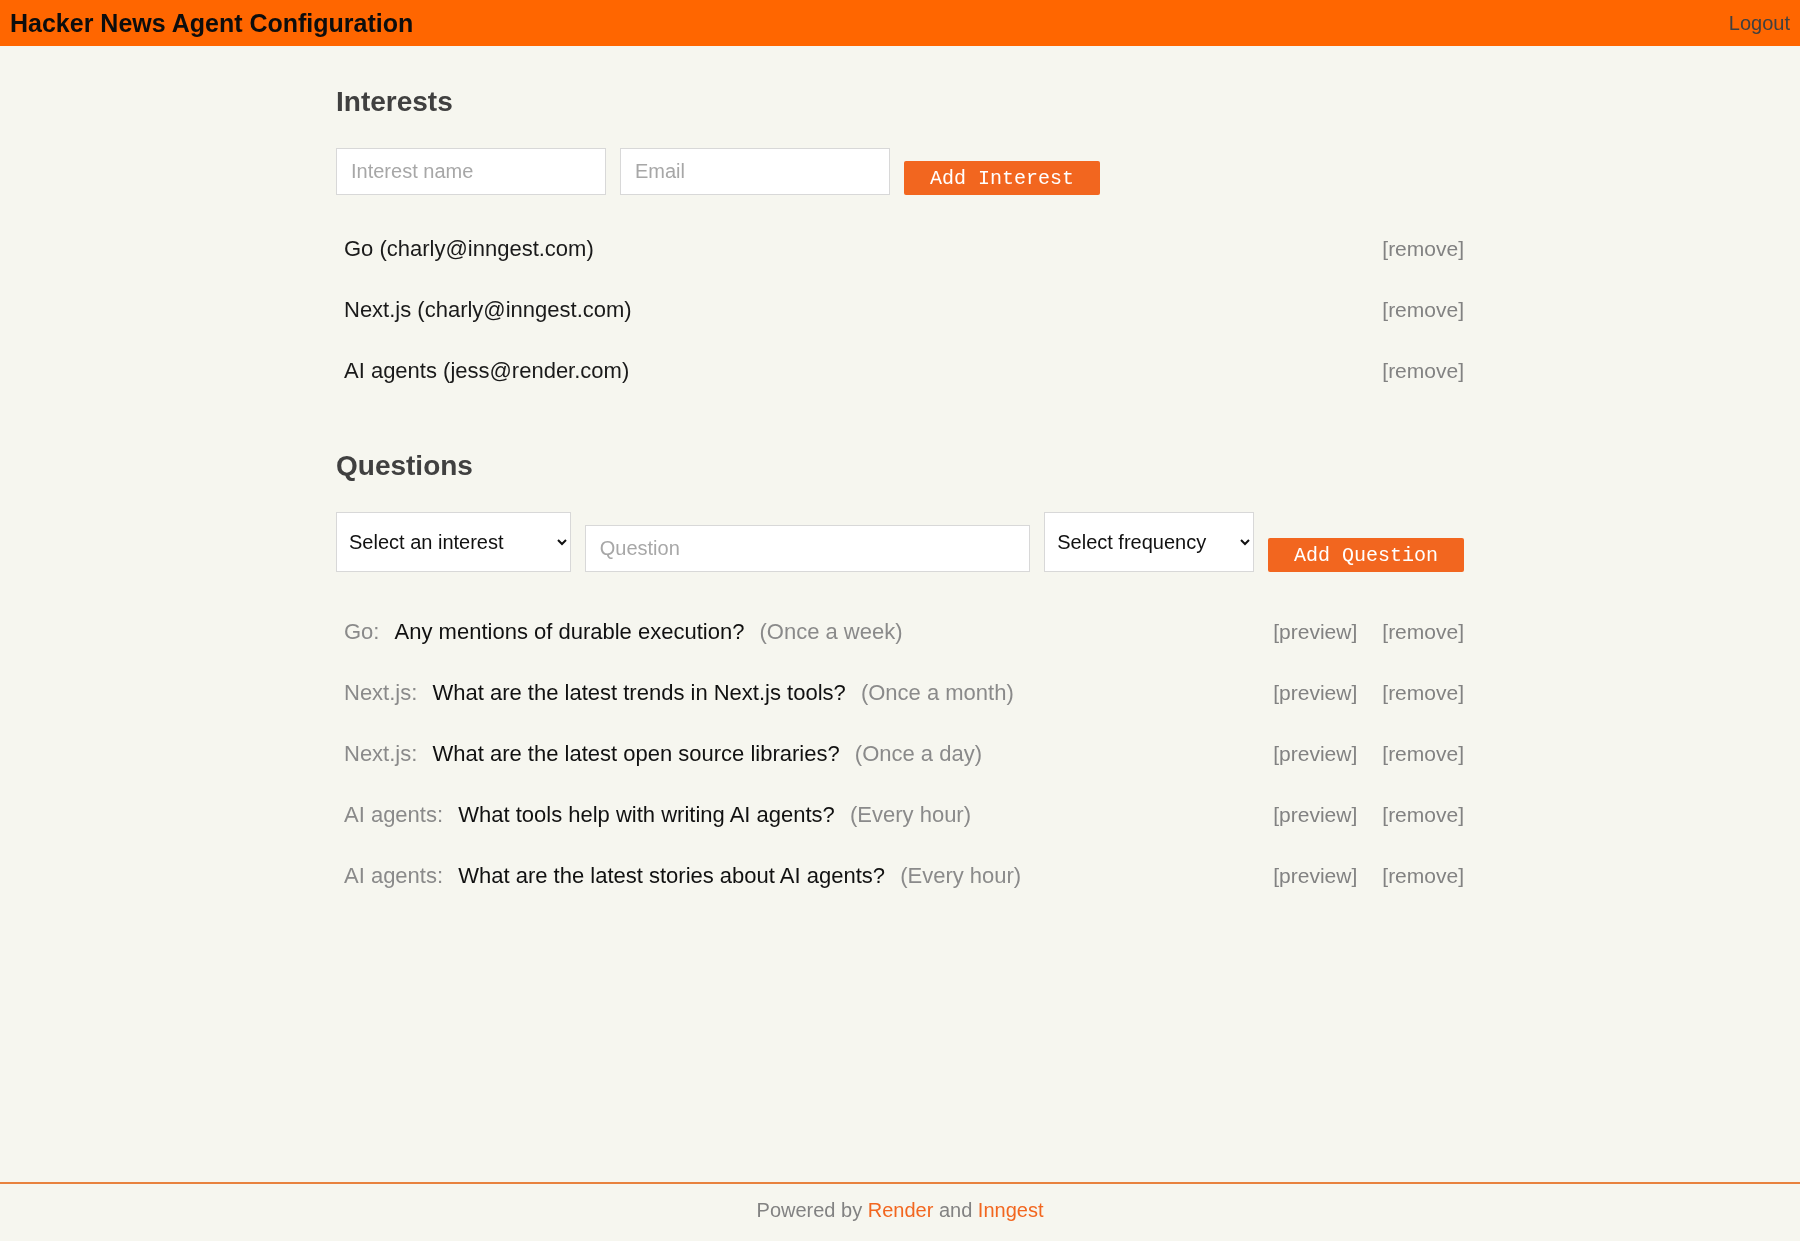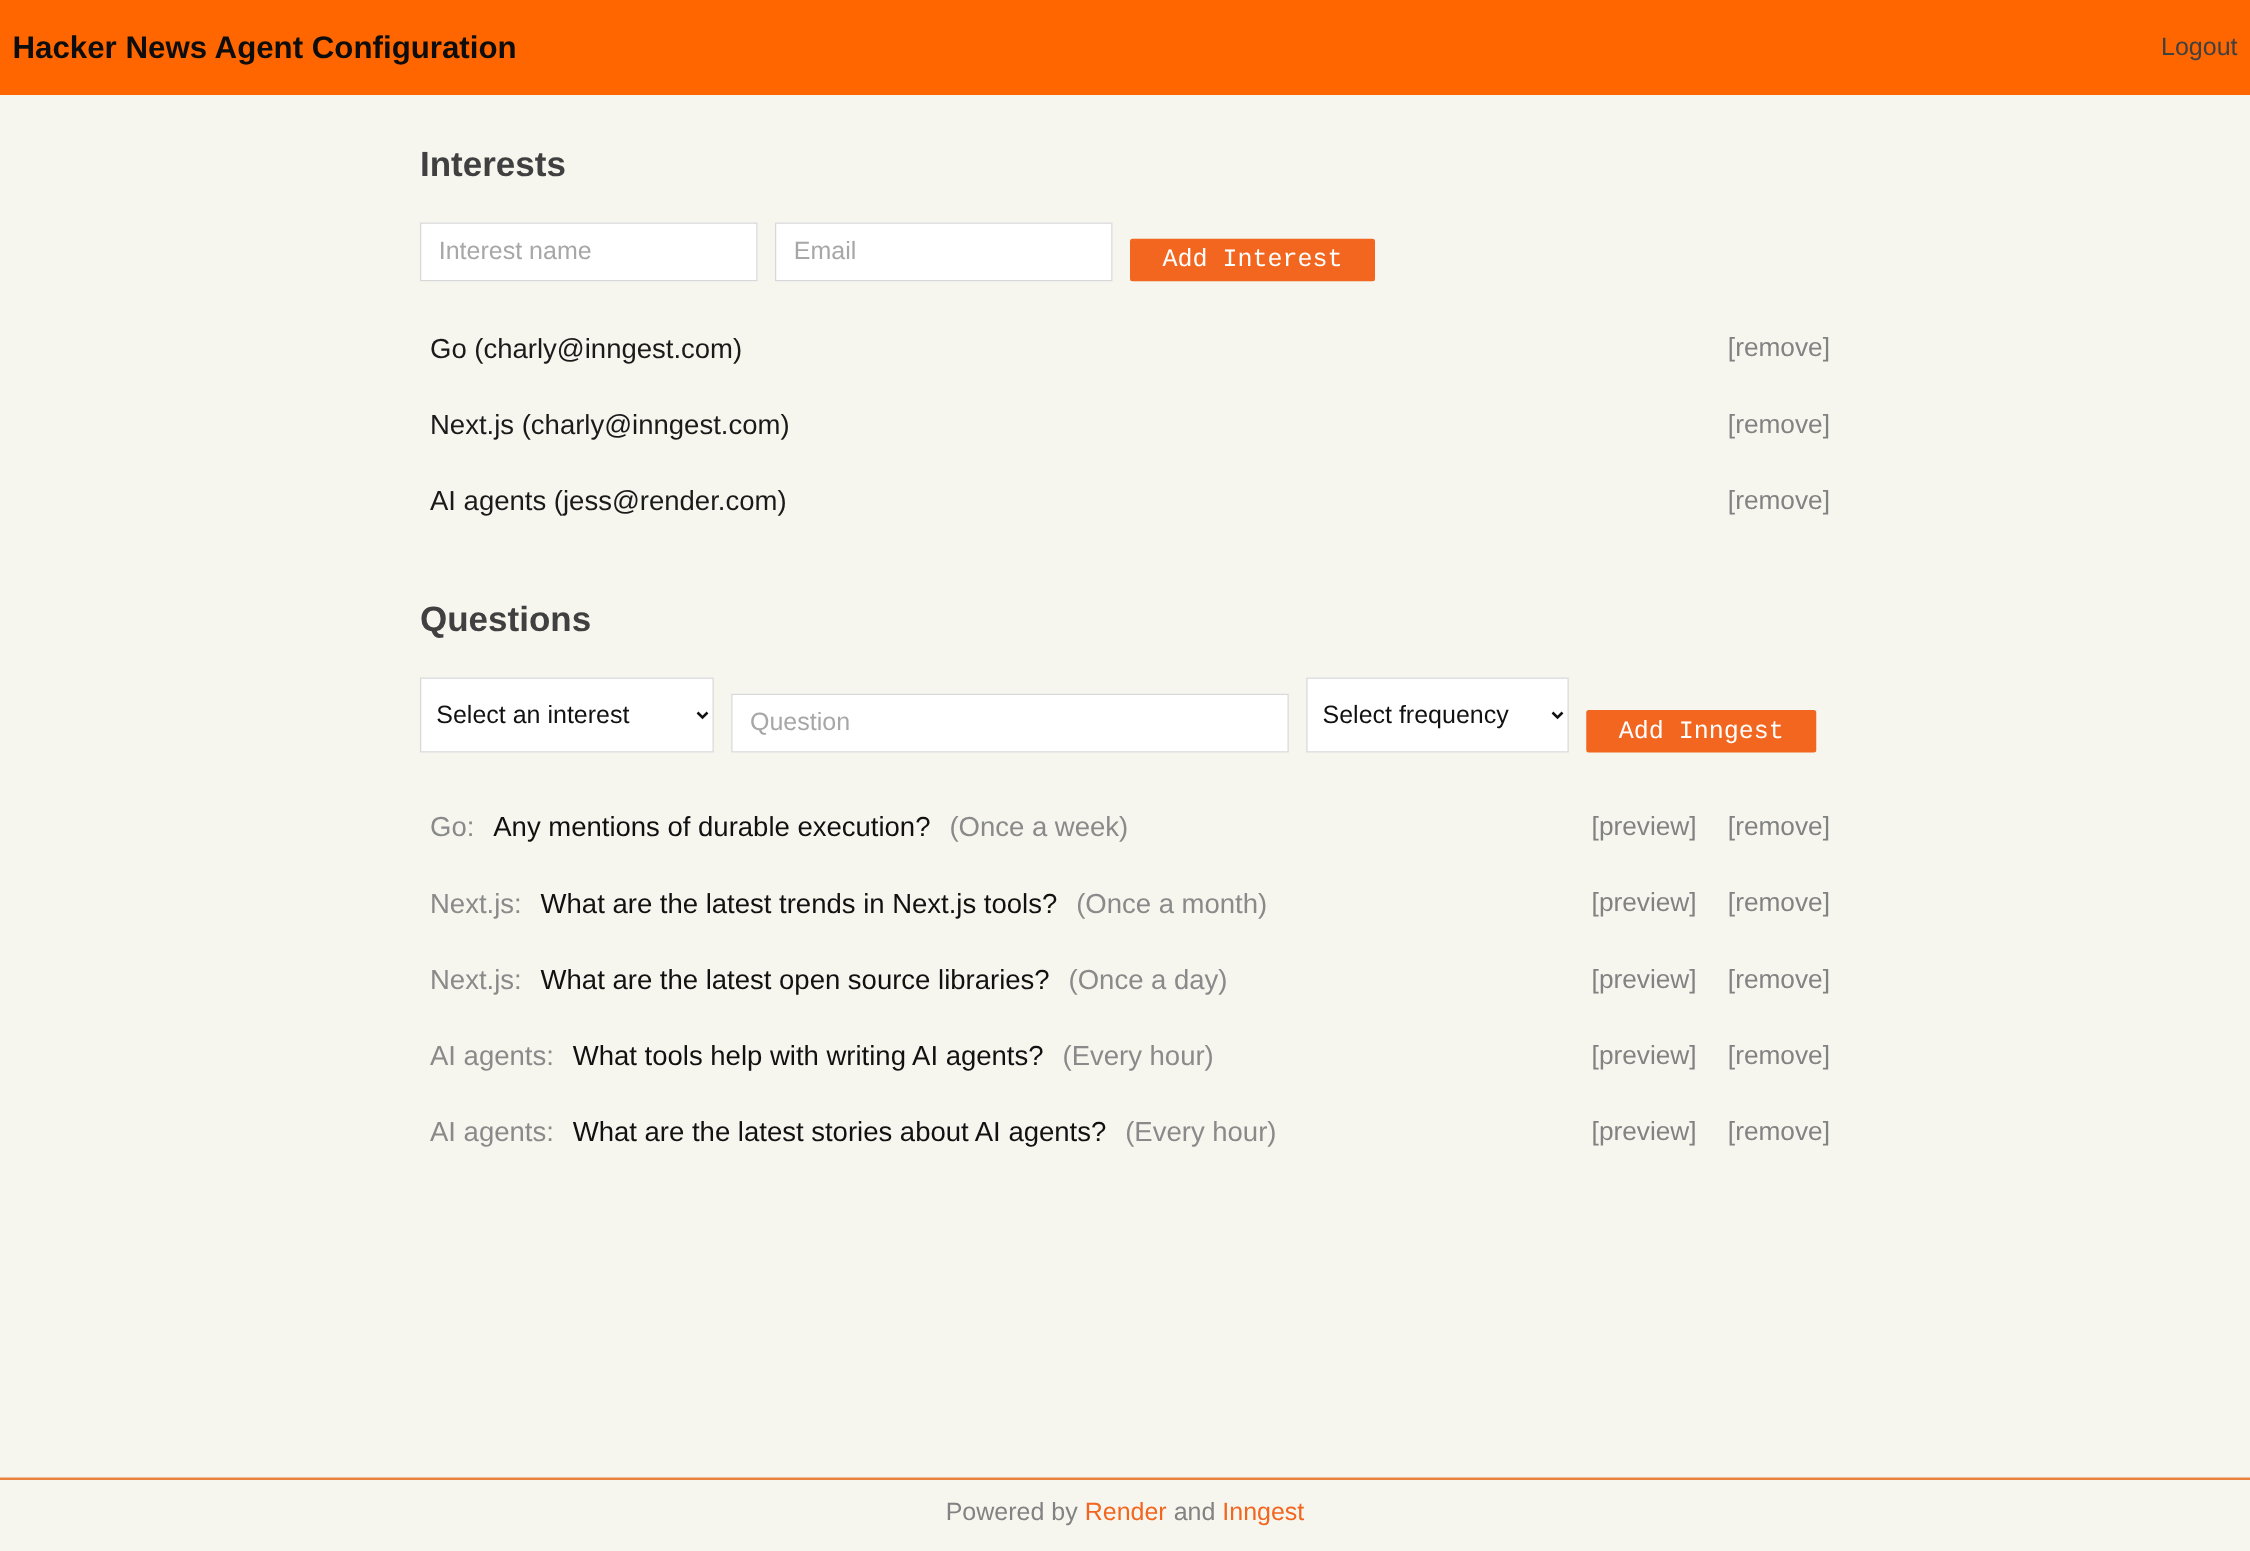--- a/index.html
+++ b/index.html
@@ -9,21 +9,21 @@
     height: 1241px;
     display: flex;
     flex-direction: column;
     background: #f6f6ef;
     font-family: "Liberation Sans", sans-serif;
     color: #111;
   }
 
   
   .topbar {
-    height: 76px;
+    height: 46px;
     background: #ff6600;
     display: flex;
     align-items: center;
     justify-content: space-between;
     padding: 0 10px;
     flex-shrink: 0;
   }
   .topbar .app-title {
     font-size: 25px;
     font-weight: bold;
@@ -177,21 +177,21 @@
   <h2 class="section-heading questions">Questions</h2>
 
   <div class="form-row">
     <select class="select-input interest-select">
       <option>Select an interest</option>
     </select>
     <input type="text" class="text-input question-input" placeholder="Question" style="">
     <select class="select-input frequency-select">
       <option>Select frequency</option>
     </select>
-    <button class="btn">Add Inngest</button>
+    <button class="btn">Add Question</button>
   </div>
 
   <ul class="item-list questions-list">
     <li class="item-row">
       <span class="q-left">
         <span class="q-prefix">Go:</span>
         <span class="q-text">Any mentions of durable execution?</span>
         <span class="q-freq">(Once a week)</span>
       </span>
       <span class="row-links">

